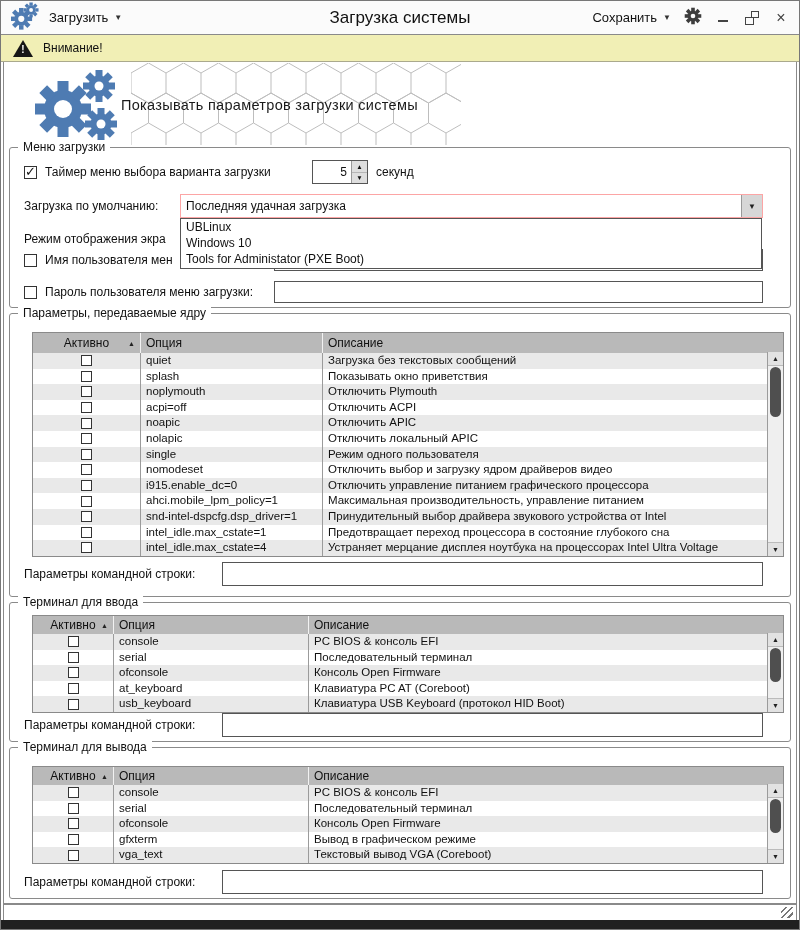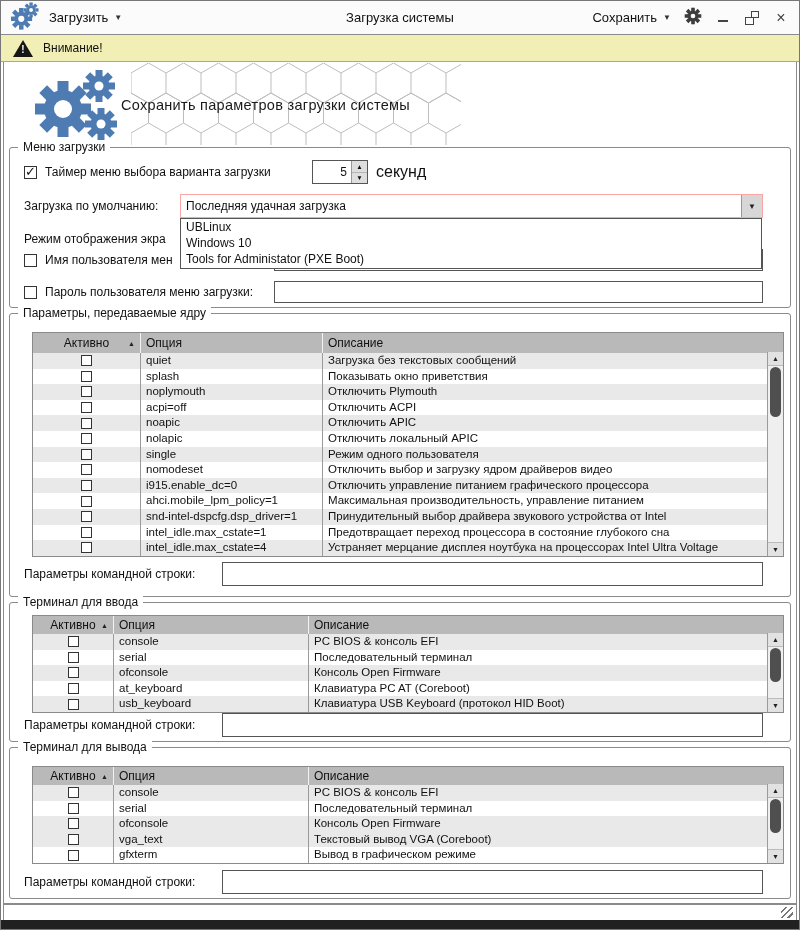--- a/index.html
+++ b/index.html
@@ -2,21 +2,21 @@
 <html><head>
 <meta charset="utf-8">
 <style>
   html,body{margin:0;padding:0;background:#e8e8e8;}
   .window{position:relative;width:800px;height:930px;margin:0 auto;background:#ffffff;
     border:1px solid #777;box-sizing:border-box;overflow:hidden;
     font-family:"Liberation Sans","DejaVu Sans",sans-serif;font-size:12px;color:#111;}
   
   .toolbar{position:absolute;left:0;right:0;top:0;height:33px;background:#fbfbfb;border-bottom:1px solid #8a8a8a;}
   .tb-left{position:absolute;left:10px;top:0;height:33px;display:flex;align-items:center;gap:10px;}
-  .tb-title{position:absolute;left:0;right:0;top:0;height:42px;line-height:33px;text-align:center;font-size:13px;}
+  .tb-title{position:absolute;left:0;right:0;top:0;height:42px;line-height:33px;text-align:center;font-size:17px;}
   .tb-right{position:absolute;right:10px;top:0;height:33px;display:flex;align-items:center;gap:13px;}
   .tb-btn{display:flex;align-items:center;gap:6px;background:none;border:none;font:13px "Liberation Sans","DejaVu Sans",sans-serif;color:#111;padding:0;cursor:default;}
   .caret{font-size:8px;color:#333;line-height:1;}
   .wc{display:inline-flex;align-items:center;justify-content:center;width:16px;height:16px;position:relative;}
   .minbar{display:block;width:10px;height:2px;background:#444;margin-top:6px;}
   .sq-back{position:absolute;right:1px;top:1px;width:8px;height:7px;border:1px solid #444;box-sizing:border-box;}
   .sq-front{position:absolute;left:1px;bottom:1px;width:9px;height:8px;border:1px solid #444;background:#fbfbfb;box-sizing:border-box;}
   .close-x{font-size:16px;color:#444;line-height:16px;}
   
   .warnbar{position:absolute;left:0;right:0;top:34px;height:26px;background:#f1efb5;border-bottom:1px solid #aaa98d;display:flex;align-items:center;}
@@ -40,21 +40,21 @@
   .row{position:absolute;left:14px;display:flex;align-items:center;height:24px;}
   .lbl{font-size:12px;}
   .cbx{position:relative;display:inline-block;width:13px;height:13px;border:1px solid #333;background:#fff;box-sizing:border-box;margin-right:8px;flex:0 0 auto;}
   .cbx .tick{position:absolute;left:0px;top:-3px;font-size:13px;color:#111;}
   
   .spin{position:absolute;left:302px;top:12px;width:56px;height:24px;border:1px solid #555;background:#fff;box-sizing:border-box;display:flex;}
   .spin-val{flex:1;text-align:right;line-height:22px;padding-right:4px;font-size:12px;}
   .spin-btns{width:15px;border-left:1px solid #999;display:flex;flex-direction:column;background:#dedede;}
   .spin-b{flex:1;display:flex;align-items:center;justify-content:center;font-size:6.5px;color:#111;}
   .spin-b.dn{border-top:1px solid #b5b5b5;}
-  .unit{position:absolute;left:366px;top:12px;line-height:24px;font-size:16px;text-align:right;}
+  .unit{position:absolute;left:366px;top:12px;line-height:24px;font-size:12px;text-align:right;}
   
   .combo{position:absolute;left:170px;right:27px;top:46px;height:24px;border:1px solid #fca5a5;background:#fff;box-sizing:border-box;display:flex;}
   .combo-text{flex:1;line-height:22px;padding-left:5px;font-size:12px;white-space:nowrap;overflow:hidden;}
   .combo-btn{width:20px;background:#d7d7d7;border-left:1px solid #999;display:flex;align-items:center;justify-content:center;}
   .combo-btn span{font-size:8px;color:#222;}
   .dispmode{position:absolute;left:14px;top:84px;}
   .r-user{top:100px;}
   .r-pass{top:132px;}
   .ti{position:absolute;border:1px solid #555;background:#fff;box-sizing:border-box;font:12px "Liberation Sans","DejaVu Sans",sans-serif;padding:0 4px;outline:none;}
   .user-input{left:264px;right:27px;top:101px;height:22px;}
@@ -255,21 +255,21 @@
             <rect x="-3.5" y="-16" width="7" height="8" transform="rotate(180)"></rect>
             <rect x="-3.5" y="-16" width="7" height="8" transform="rotate(225)"></rect>
             <rect x="-3.5" y="-16" width="7" height="8" transform="rotate(270)"></rect>
             <rect x="-3.5" y="-16" width="7" height="8" transform="rotate(315)"></rect>
           </g>
           <circle r="4.5" fill="#ffffff"></circle>
         </g>
       </g>
     </svg>
   </span>
-  <div class="banner-title">Сохранить параметров загрузки системы</div>
+  <div class="banner-title">Показывать параметров загрузки системы</div>
 
   <div class="fs fs1">
     <span class="legend">Меню загрузки</span>
 
     <div class="row" style="top:12px;">
       <span class="cbx">
           <span class="tick">✓</span>
         </span>
       <span class="lbl">Таймер меню выбора варианта загрузки</span>
     </div>
@@ -511,33 +511,33 @@
             <div class="tcell copt">serial</div>
             <div class="tcell cdesc">Последовательный терминал</div>
           </div>
           <div class="trow odd">
             <div class="tcell ccheck">
               <span class="cbx2"></span>
             </div>
             <div class="tcell copt">ofconsole</div>
             <div class="tcell cdesc">Консоль Open Firmware</div>
           </div>
+          <div class="trow even">
+            <div class="tcell ccheck">
+              <span class="cbx2"></span>
+            </div>
+            <div class="tcell copt">gfxterm</div>
+            <div class="tcell cdesc">Вывод в графическом режиме</div>
+          </div>
           <div class="trow odd">
             <div class="tcell ccheck">
               <span class="cbx2"></span>
             </div>
             <div class="tcell copt">vga_text</div>
             <div class="tcell cdesc">Текстовый вывод VGA (Coreboot)</div>
-          </div>
-          <div class="trow even">
-            <div class="tcell ccheck">
-              <span class="cbx2"></span>
-            </div>
-            <div class="tcell copt">gfxterm</div>
-            <div class="tcell cdesc">Вывод в графическом режиме</div>
           </div>
         </div>
       <div class="vscroll">
         <span class="sarrow up">▲</span>
         <span class="thumb"></span>
         <span class="sarrow dn">▼</span>
       </div>
     </div>
     <span class="cmd-label">Параметры командной строки:</span>
     <input class="ti cmd-input" style="">

